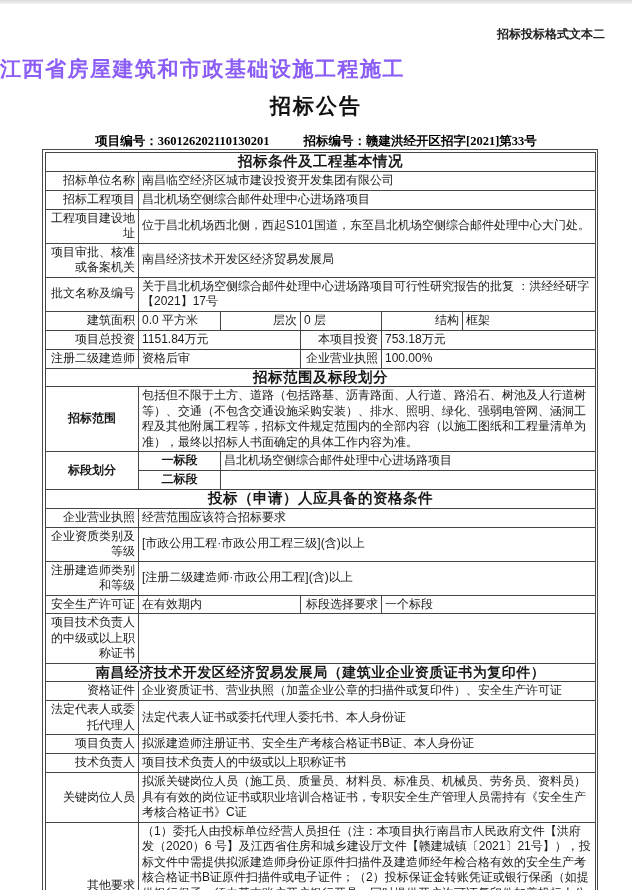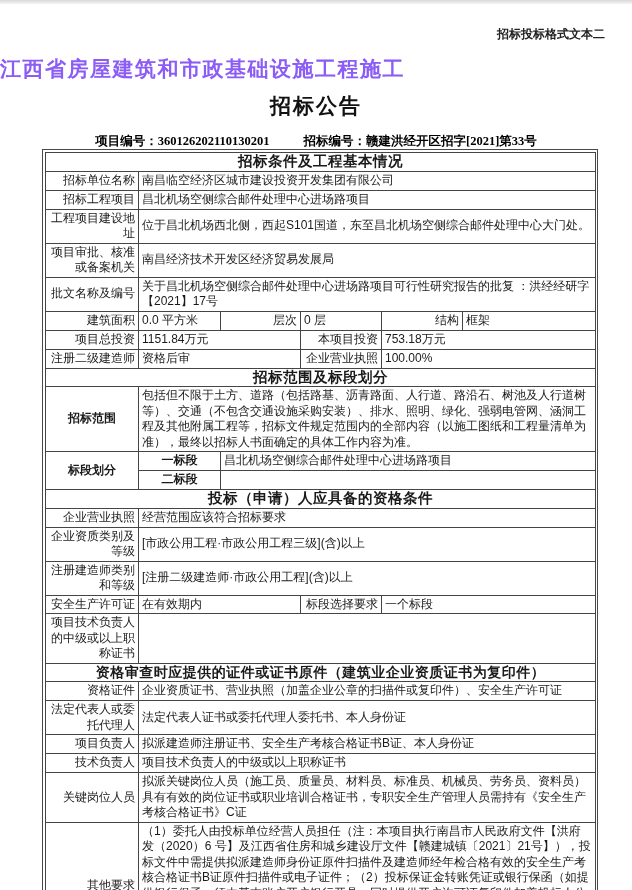--- a/index.html
+++ b/index.html
@@ -166,21 +166,21 @@
     <td class="lbl">标段选择要求</td>
     <td colspan="2">一个标段</td>
   </tr>
 
   <tr>
     <td class="lbl">项目技术负责人的中级或以上职称证书</td>
     <td colspan="5"></td>
   </tr>
 
   <tr>
-    <td class="sec" colspan="6" style="font-size:14px;">资格审查时应提供的证件或证书原件（建筑业企业资质证书为复印件）</td>
+    <td class="sec" colspan="6" style="font-size:14px;">南昌经济技术开发区经济贸易发展局（建筑业企业资质证书为复印件）</td>
   </tr>
 
   <tr class="r1">
     <td class="lbl">资格证件</td>
     <td colspan="5">企业资质证书、营业执照（加盖企业公章的扫描件或复印件）、安全生产许可证</td>
   </tr>
 
   <tr>
     <td class="lbl">法定代表人或委托代理人</td>
     <td colspan="5">法定代表人证书或委托代理人委托书、本人身份证</td>

